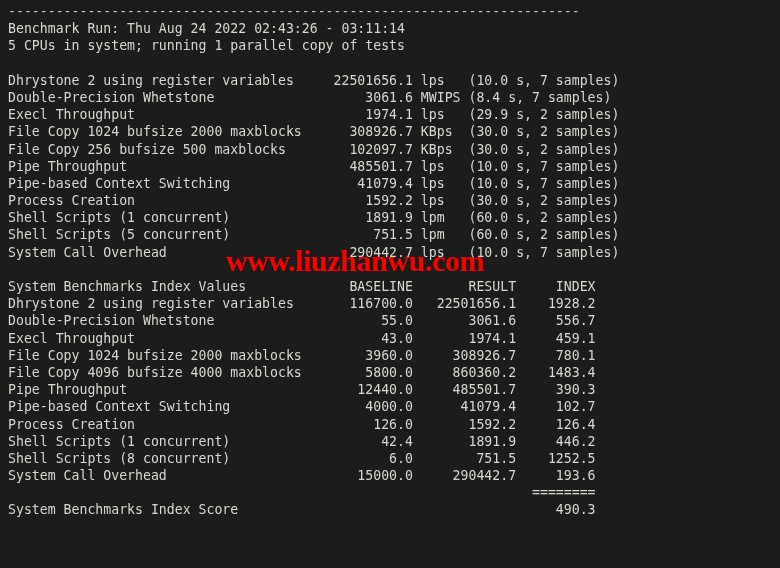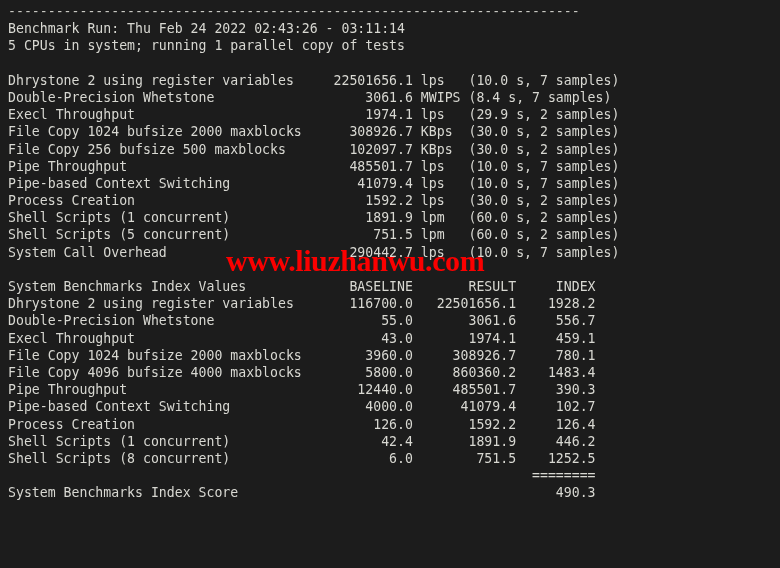--- a/index.html
+++ b/index.html
@@ -44,21 +44,21 @@
     pointer-events: none;
     user-select: none;
   }
 </style>
 </head>
 <body>
 
 <div id="terminal">
 
   <div class="line rule">------------------------------------------------------------------------</div>
-  <div class="line">Benchmark Run: Thu Feb 24 2022 02:43:26 - 03:11:14</div>
+  <div class="line">Benchmark Run: Thu Aug 24 2022 02:43:26 - 03:11:14</div>
   <div class="line">5 CPUs in system; running 1 parallel copy of tests</div>
   <div class="line blank">&nbsp;</div>
 
   <div id="raw-results">
       <div class="line">Dhrystone 2 using register variables     22501656.1 lps   (10.0 s, 7 samples)</div>
       <div class="line">Double-Precision Whetstone                   3061.6 MWIPS (8.4 s, 7 samples)</div>
       <div class="line">Execl Throughput                             1974.1 lps   (29.9 s, 2 samples)</div>
       <div class="line">File Copy 1024 bufsize 2000 maxblocks      308926.7 KBps  (30.0 s, 2 samples)</div>
       <div class="line">File Copy 256 bufsize 500 maxblocks        102097.7 KBps  (30.0 s, 2 samples)</div>
       <div class="line">Pipe Throughput                            485501.7 lps   (10.0 s, 7 samples)</div>
@@ -76,20 +76,21 @@
       <div class="line">Dhrystone 2 using register variables       116700.0   22501656.1    1928.2</div>
       <div class="line">Double-Precision Whetstone                     55.0       3061.6     556.7</div>
       <div class="line">Execl Throughput                               43.0       1974.1     459.1</div>
       <div class="line">File Copy 1024 bufsize 2000 maxblocks        3960.0     308926.7     780.1</div>
       <div class="line">File Copy 4096 bufsize 4000 maxblocks        5800.0     860360.2    1483.4</div>
       <div class="line">Pipe Throughput                             12440.0     485501.7     390.3</div>
       <div class="line">Pipe-based Context Switching                 4000.0      41079.4     102.7</div>
       <div class="line">Process Creation                              126.0       1592.2     126.4</div>
       <div class="line">Shell Scripts (1 concurrent)                   42.4       1891.9     446.2</div>
       <div class="line">Shell Scripts (8 concurrent)                    6.0        751.5    1252.5</div>
+      <div class="line">System Call Overhead                        15000.0     290442.7     193.6</div>
       <div class="line">                                                                  ========</div>
       <div class="line">System Benchmarks Index Score                                        490.3</div>
     </div>
 
   <div class="line blank">&nbsp;</div>
 
   <div id="watermark">www.liuzhanwu.com</div>
 </div>
 
 </body></html>

